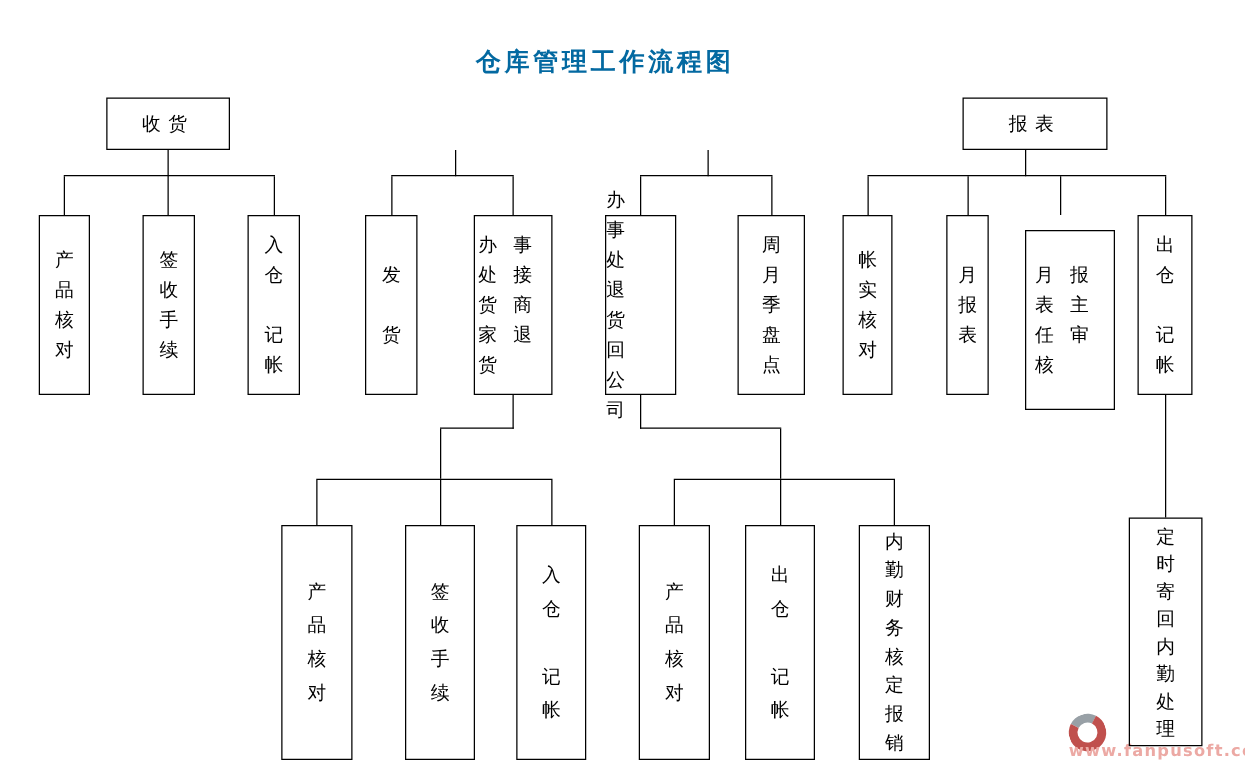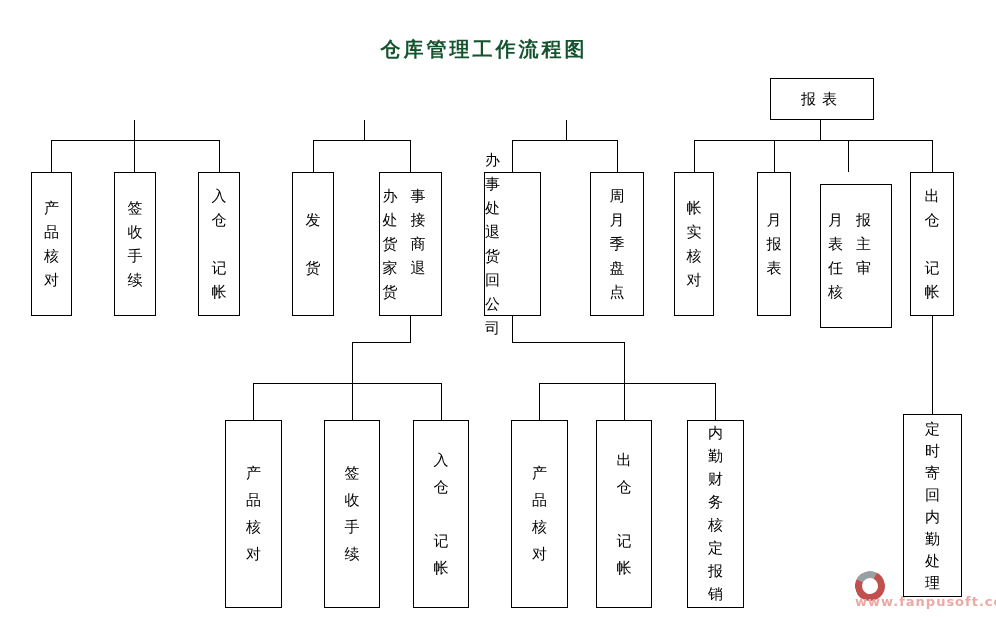--- a/index.html
+++ b/index.html
@@ -46,23 +46,26 @@
 </head>
 <body>
 
 <div id="canvas">
 
   <div id="watermark">
     <div id="wm-logo"></div>
     <div id="wm-url" style="color: rgb(236, 169, 164);">www.fanpusoft.com</div>
   </div>
 
-  <div id="title" style="color: #14532d;">仓库管理工作流程图</div>
-
-  <div class="node h" style="left:770px;top:78px;width:104px;height:42px">
+  <div id="title" style="color: #0369a1;">仓库管理工作流程图</div>
+
+  <div class="node h" style="left:85px;top:78px;width:99px;height:42px">
+      <span class="txt">收货</span>
+    </div>
+  <div class="node h" style="left:770px;top:78px;width:116px;height:42px">
       <span class="txt">报表</span>
     </div>
 
   <div class="node" style="left:31px;top:172px;width:41px;height:144px">
       <span class="txt">产
 品
 核
 对</span>
     </div>
   <div class="node" style="left:114px;top:172px;width:42px;height:144px">

